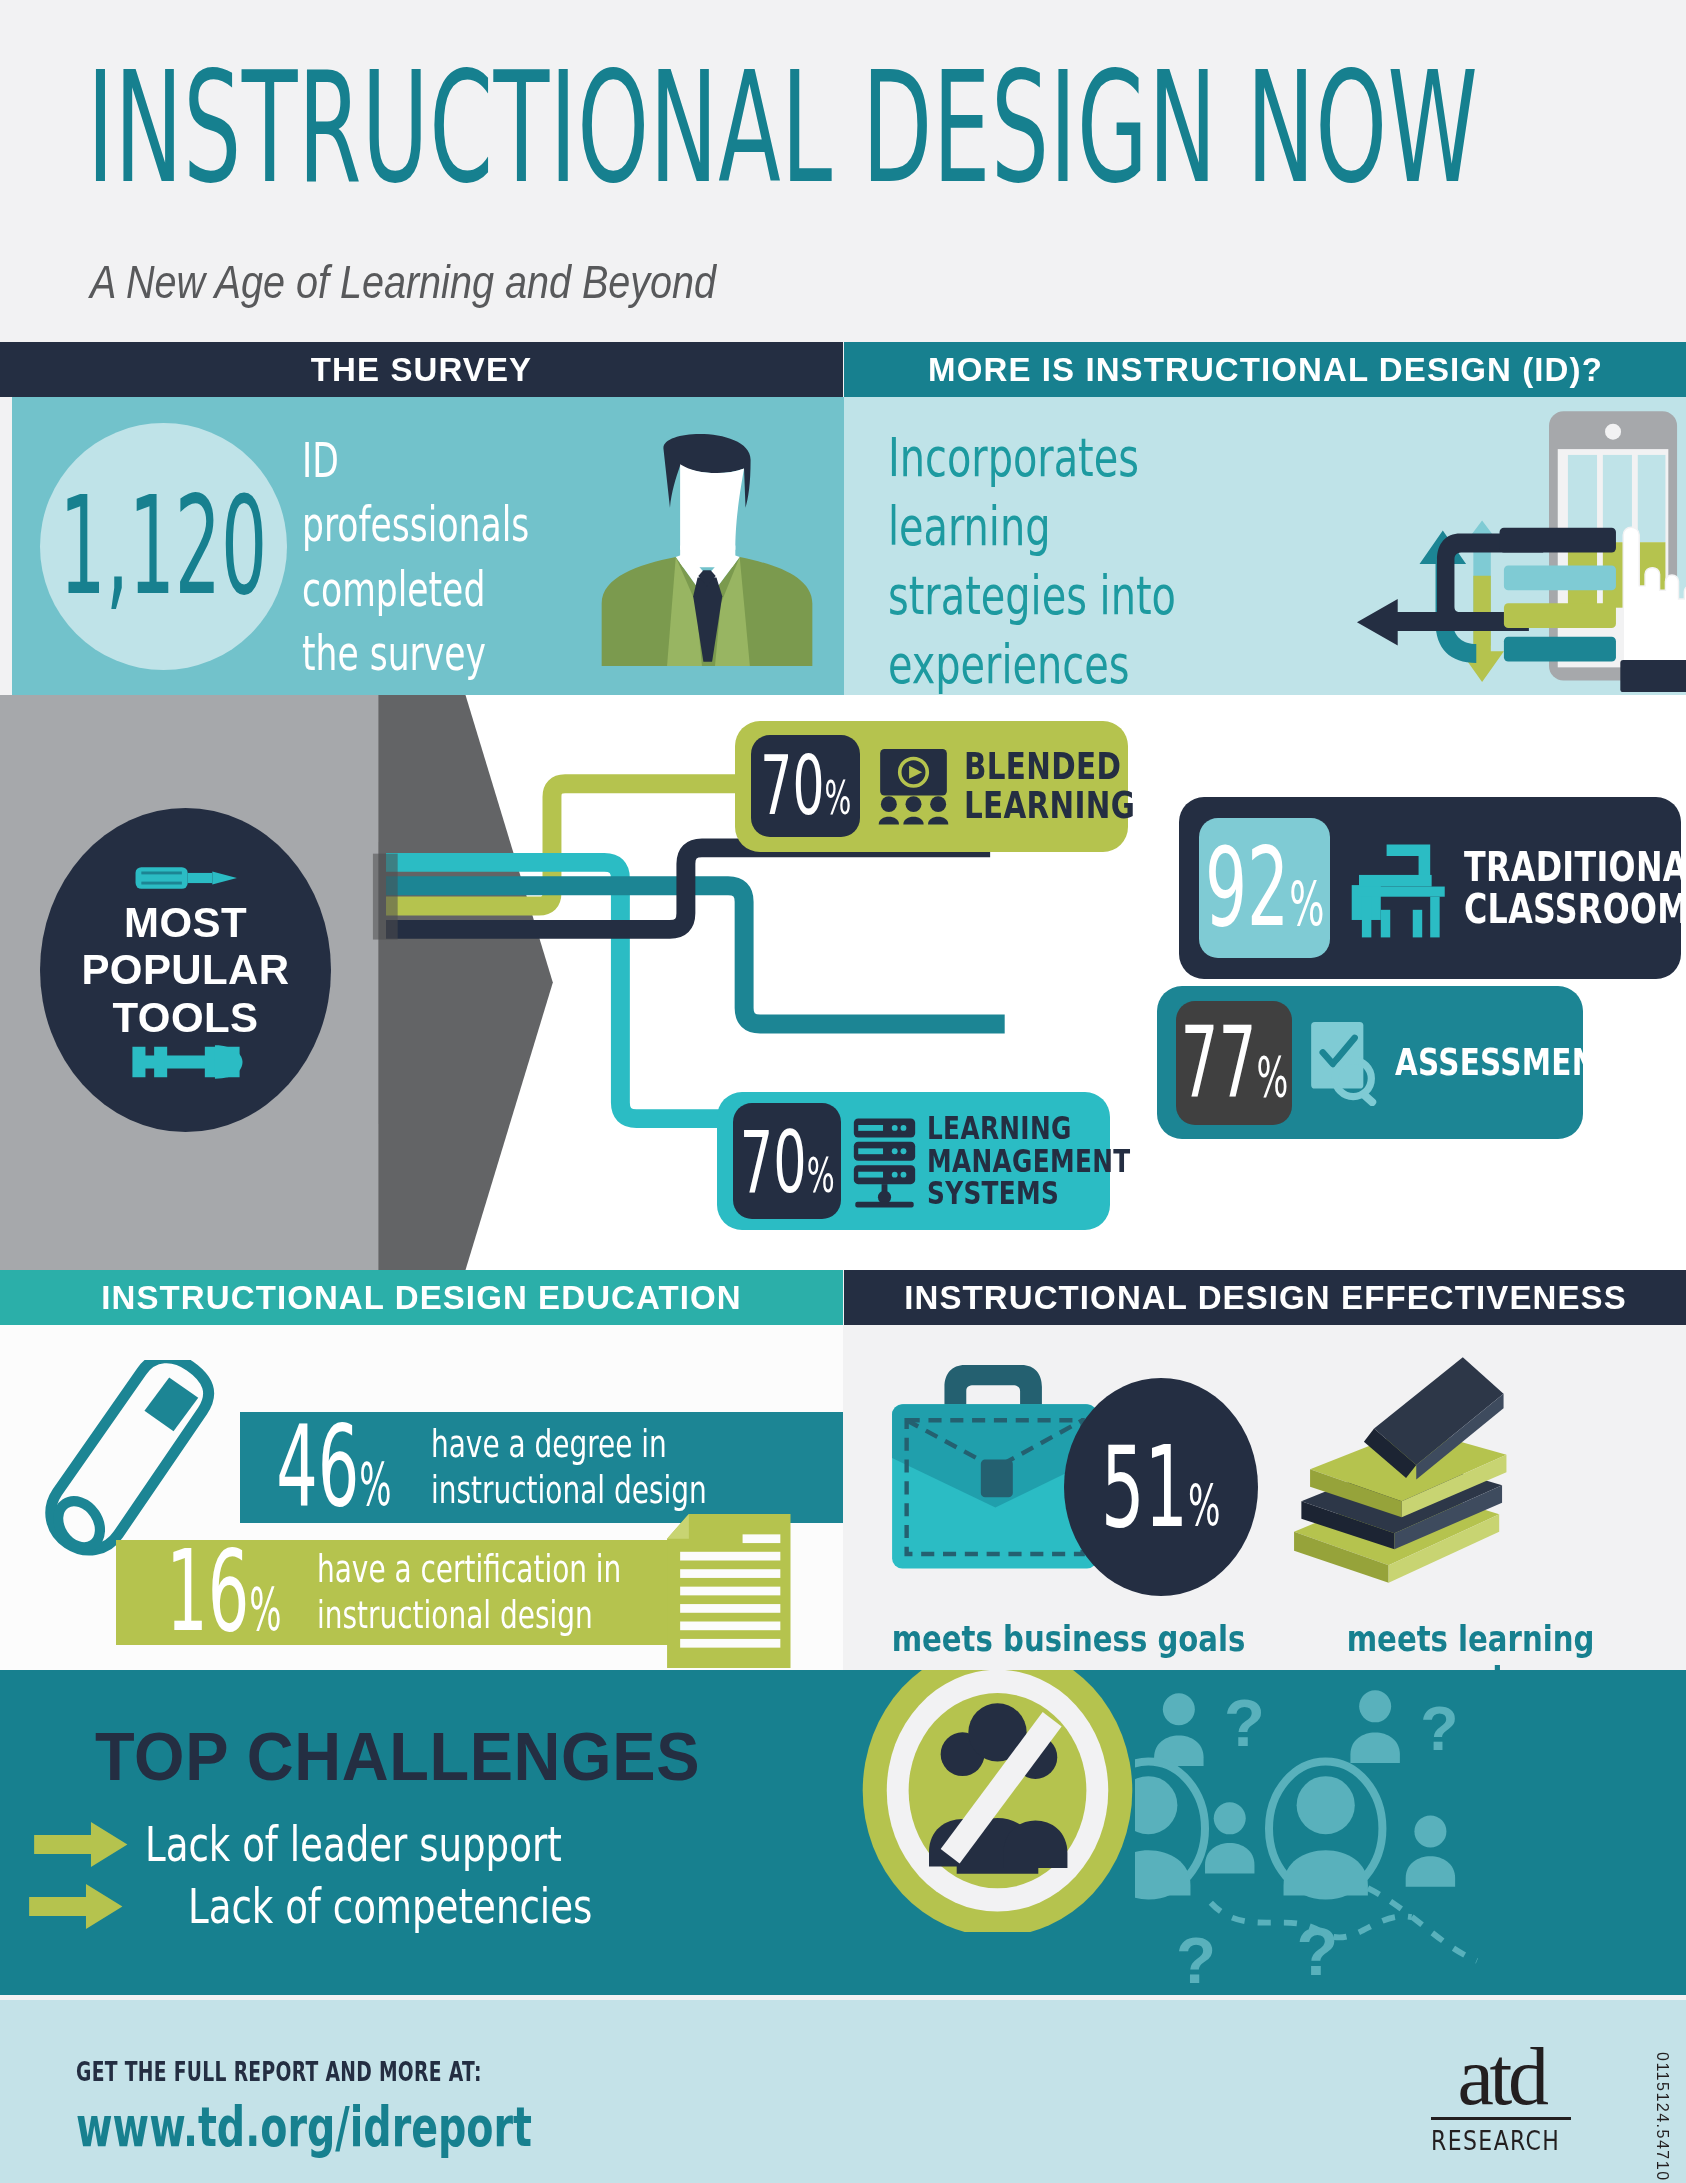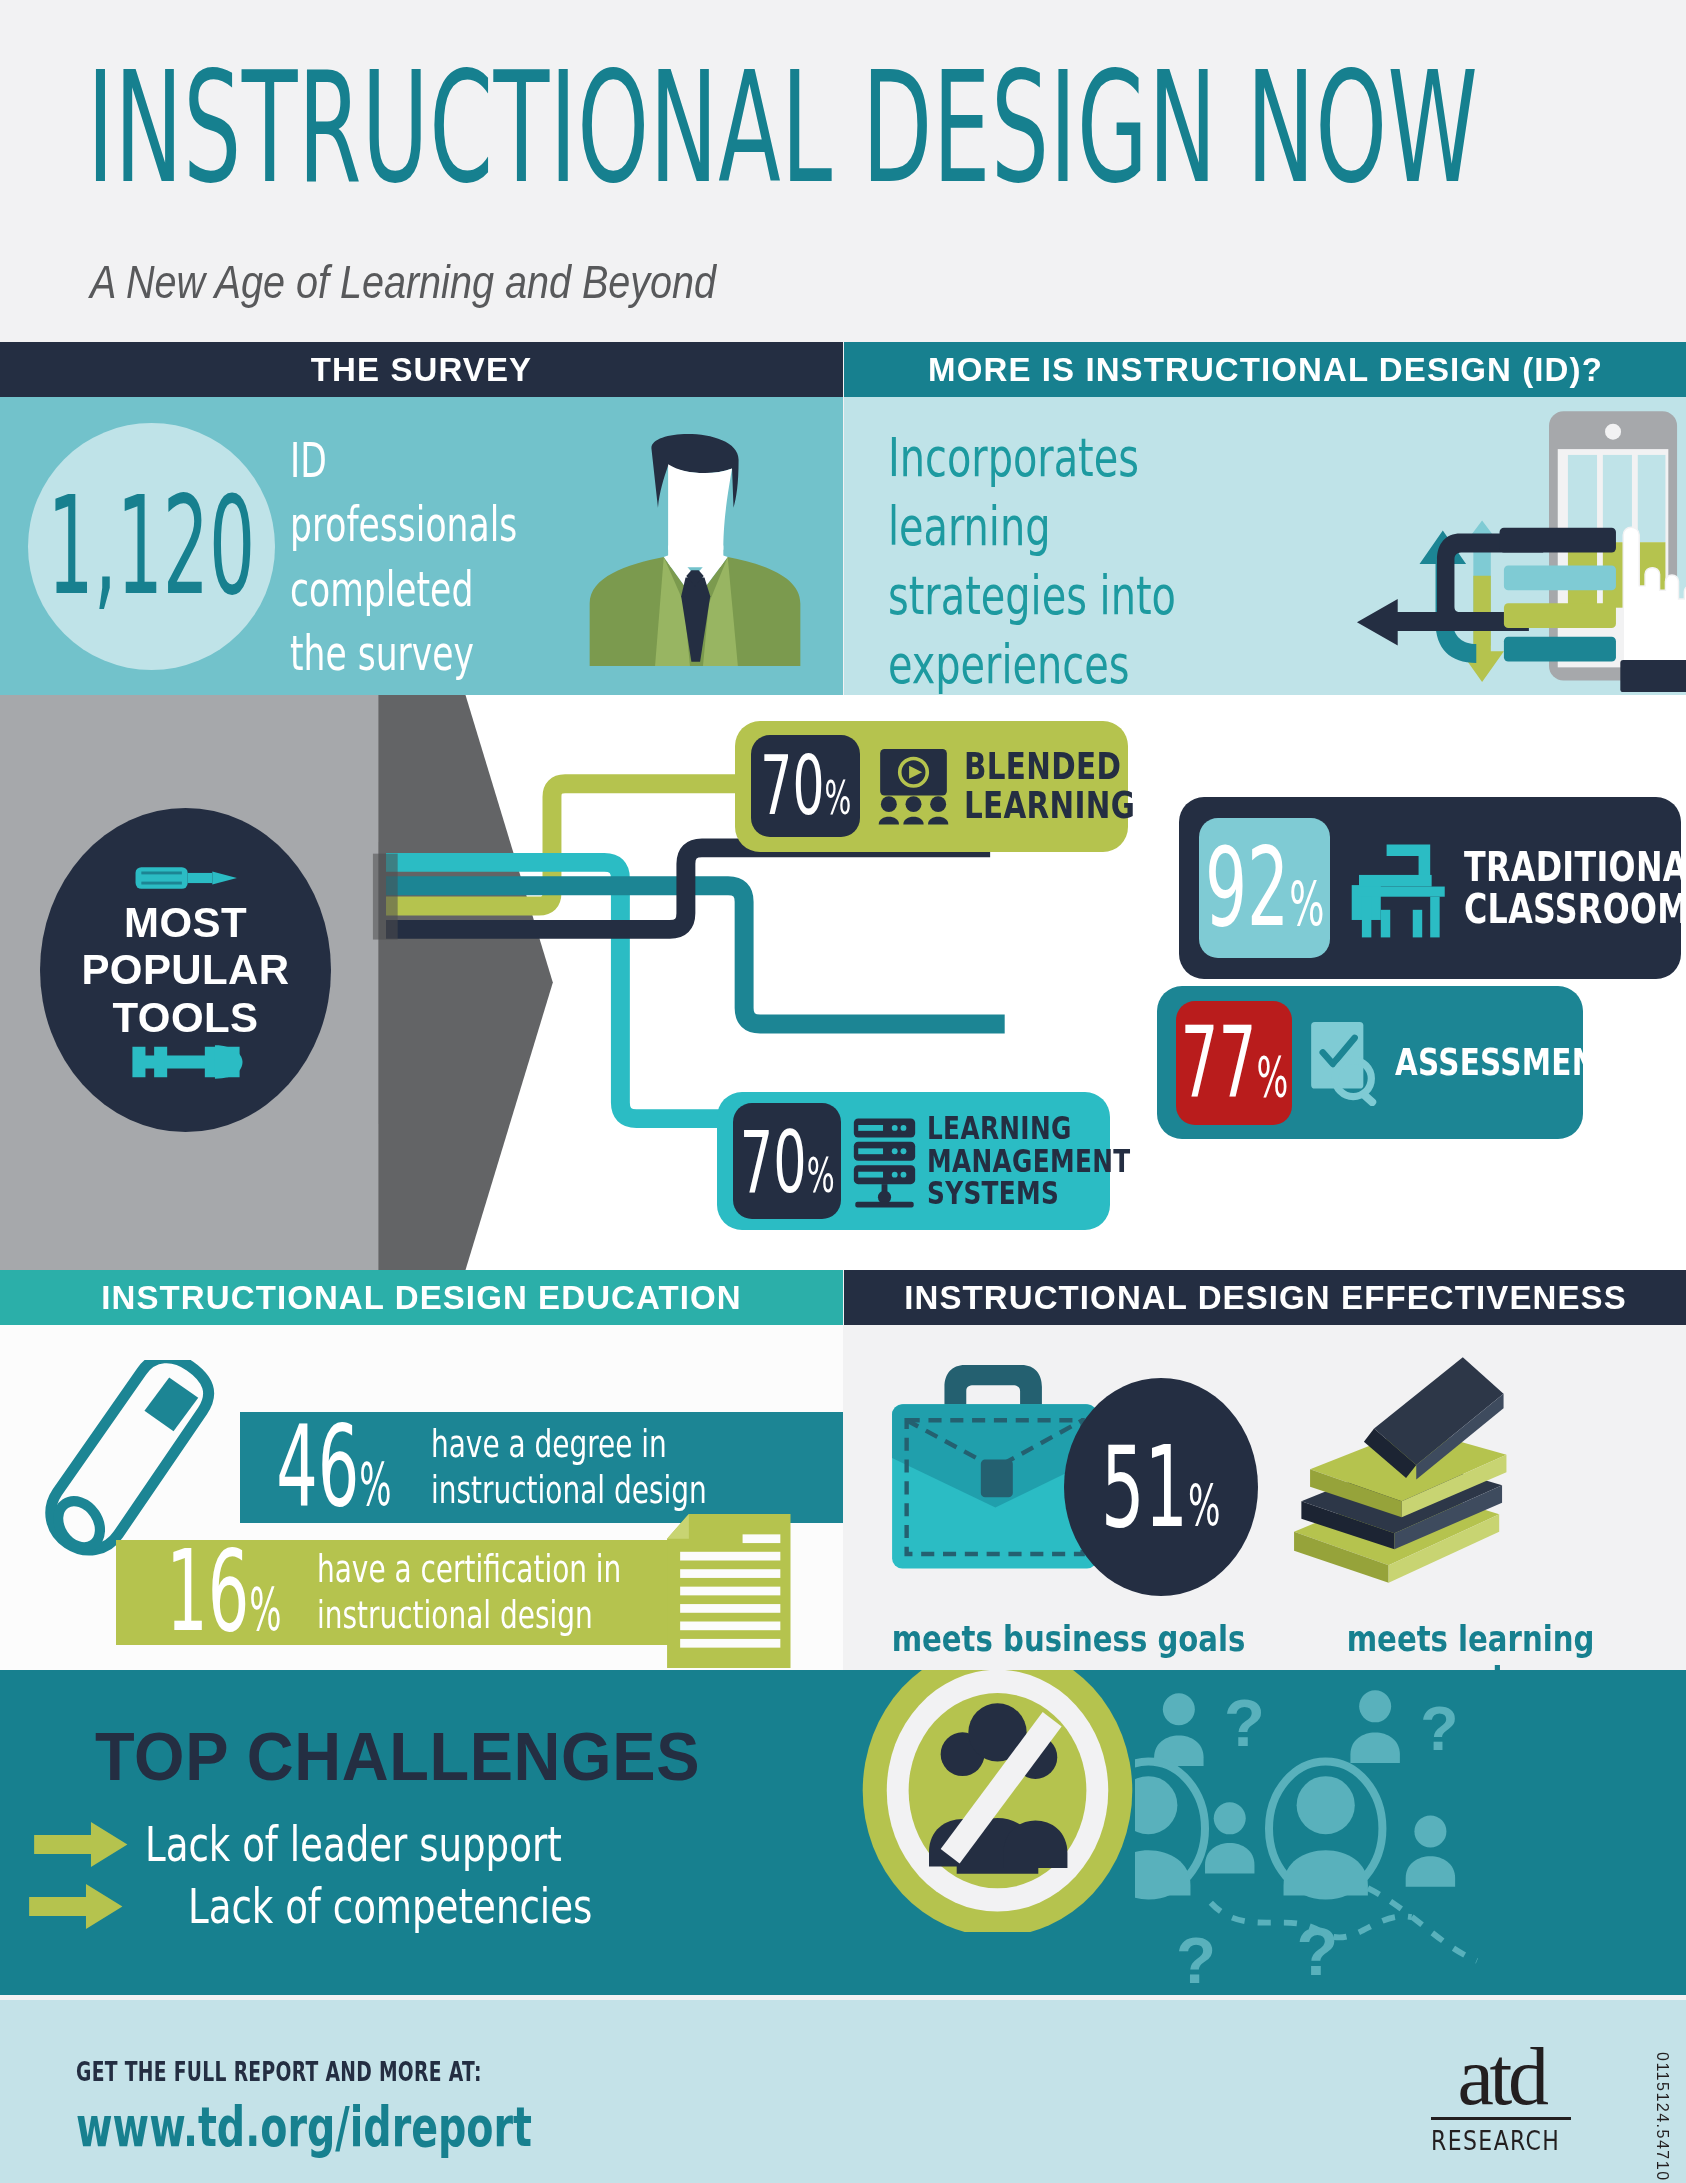--- a/index.html
+++ b/index.html
@@ -40,21 +40,21 @@
   .band-hd {
     position: absolute; top: 0; height: 55px;
     display: flex; align-items: center; justify-content: center;
     color: #ffffff; font-weight: bold; letter-spacing: 1.1px;
     font-size: 33px;
   }
   #hd-survey   { left: 0px;    width: 843px; background: #242E42; }
   #hd-whatisid { left: 844px; width: 843px; background: #17808F; }
 
   #survey-body {
-    position: absolute; left: 0; top: 55px; width: 843px; height: 298px;
+    position: absolute; left: 12px; top: 55px; width: 843px; height: 298px;
     background: #72C2CB;
   }
   #survey-circle {
     position: absolute; left: 28px; top: 26px; width: 247px; height: 247px;
     border-radius: 50%; background: #BFE3E8;
     display: flex; align-items: center; justify-content: center;
   }
   #survey-count {
     font-size: 109px; color: #17808F; font-weight: 400;
     font-family: "Liberation Sans Narrow","DejaVu Sans Condensed","Liberation Sans",sans-serif;
@@ -332,21 +332,21 @@
       <rect x="20" y="68" width="120" height="14" fill="#2BBCC4"></rect>
       <rect x="26" y="82" width="13" height="56" fill="#2BBCC4"></rect>
       <rect x="120" y="82" width="13" height="56" fill="#2BBCC4"></rect>
       <rect x="52" y="100" width="13" height="38" fill="#2BBCC4"></rect>
       <rect x="96" y="100" width="13" height="38" fill="#2BBCC4"></rect>
     </svg>
     <div class="tool-name" style="font-size:41px;color:#FFFFFF;margin-left:11.6px;">TRADITIONAL<br>CLASSROOM</div>
   </div>
 
   <div class="tool-card" style="left:1157px; top:291px; width:426px; height:153px; background:#1C8594; padding-left:19px;">
-    <div class="tool-pct-box" style="width:116px;height:124px;background:#b91c1c;">
+    <div class="tool-pct-box" style="width:116px;height:124px;background:#404040;">
       <span class="tool-pct" style="font-size:83px;color:#FFFFFF;">77<span class="sup">%</span></span>
     </div>
     <svg width="87" height="87" viewBox="0 0 120 120" style="margin-left:8.7px;flex:none;">
       <rect x="14" y="4" width="72" height="92" rx="5" fill="#7FCBD4"></rect>
       <path d="M30 46 L44 62 L74 26" fill="none" stroke="#1C8594" stroke-width="9" stroke-linecap="round" stroke-linejoin="round"></path>
       <circle cx="72" cy="82" r="25" fill="none" stroke="#7FCBD4" stroke-width="10"></circle>
       <rect x="88" y="98" width="24" height="11" rx="5" transform="rotate(42 88 98)" fill="#7FCBD4"></rect>
     </svg>
     <div class="tool-name" style="font-size:38px;color:#FFFFFF;margin-left:7.3px;">ASSESSMENTS</div>
   </div>

